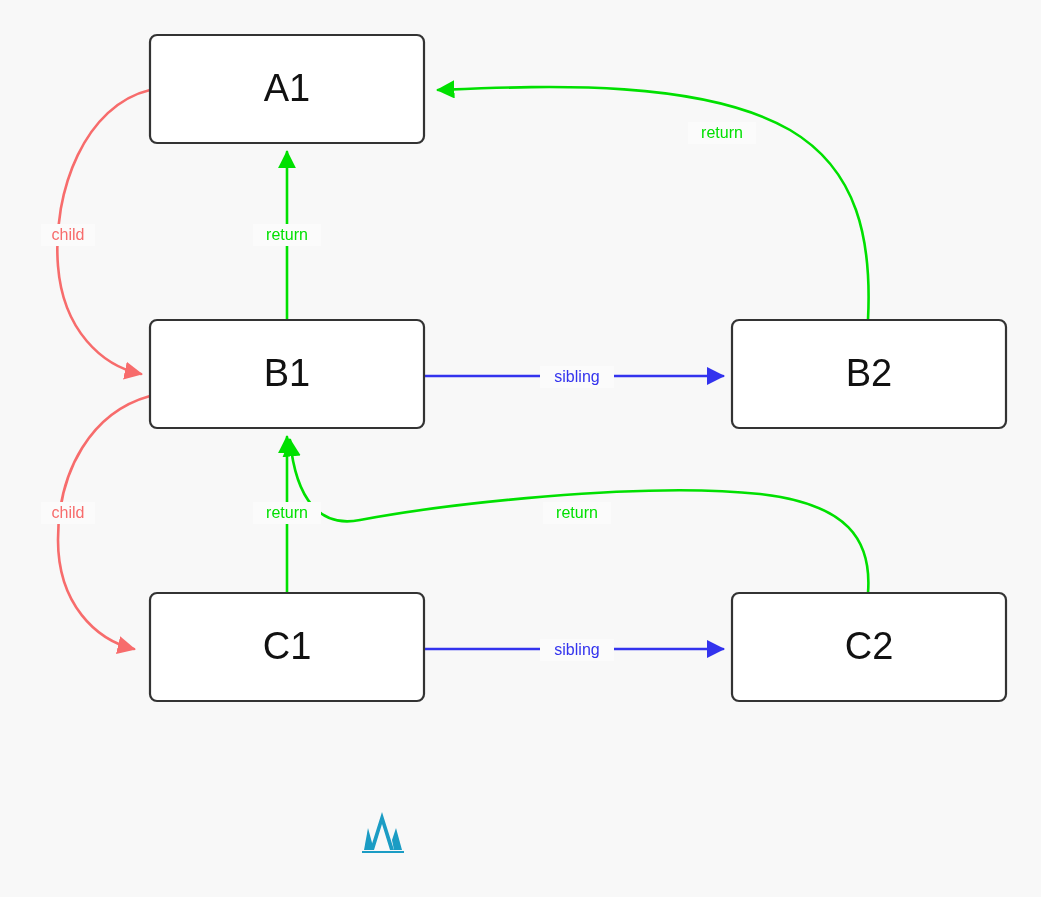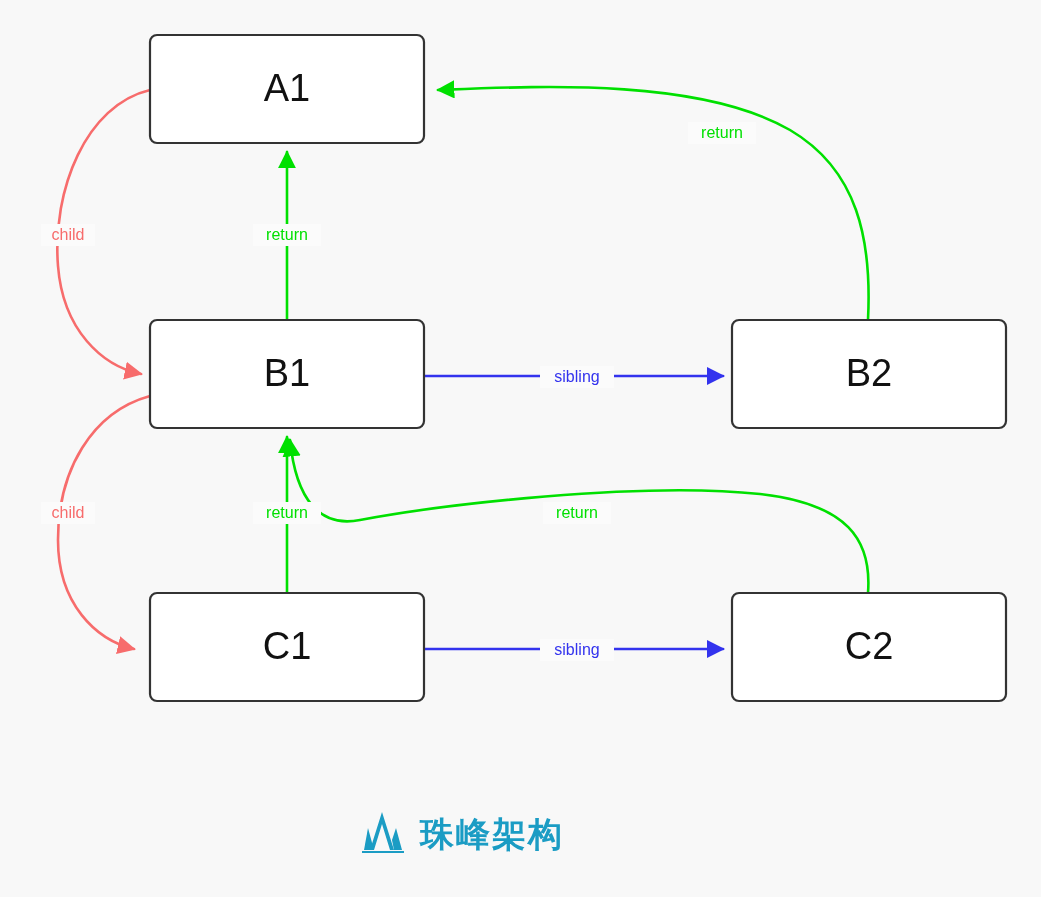--- a/index.html
+++ b/index.html
@@ -186,16 +186,15 @@
 
   <div id="watermark">
     <span>
       <svg width="46" height="44" viewBox="0 0 46 44" aria-hidden="true">
         <path d="M22 2 L34 40 L30 40 L22 14 L14 40 L10 40 Z" fill="#1b9cc4"></path>
         <path d="M8 18 L14 40 L10 40 L4 40 Z" fill="#1b9cc4"></path>
         <path d="M36 18 L42 40 L34 40 L32 30 Z" fill="#1b9cc4"></path>
         <path d="M2 41 L44 41 L44 43 L2 43 Z" fill="#1b9cc4"></path>
       </svg>
     </span>
-    <span class="wm-text">珠峰架构</span>
   </div>
 
 </div>
 
 </body></html>

